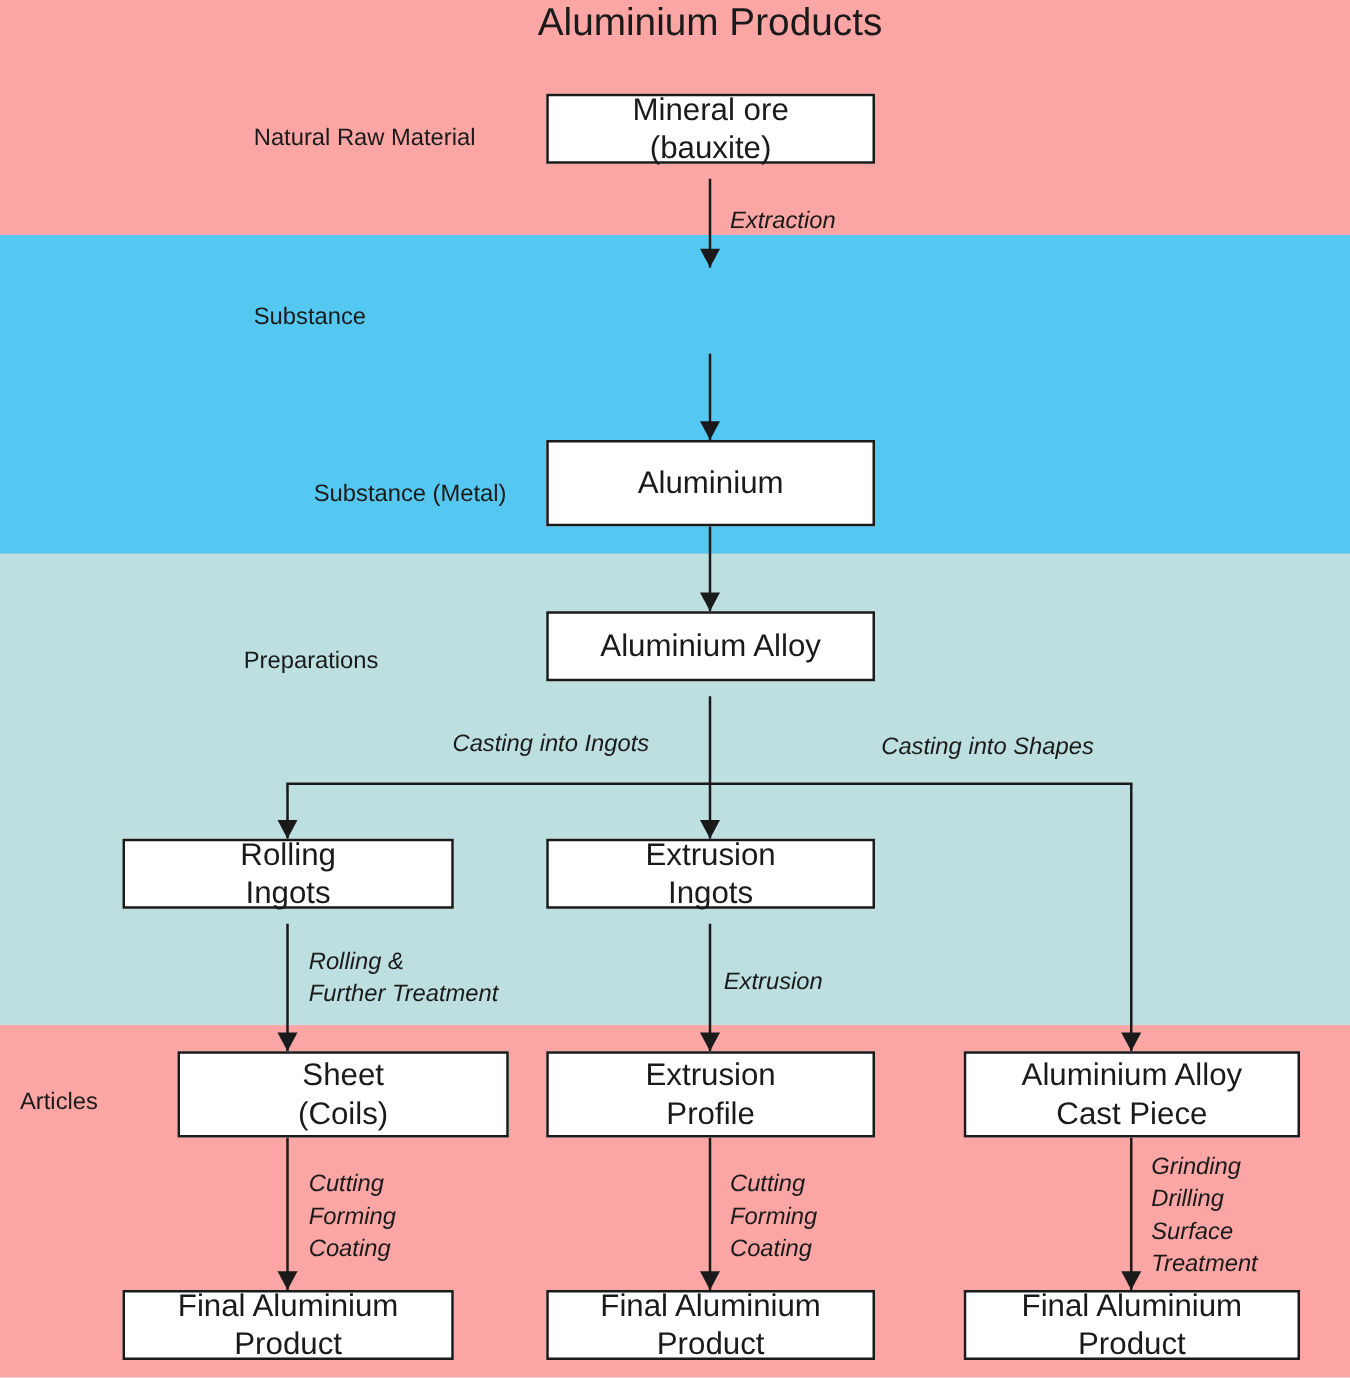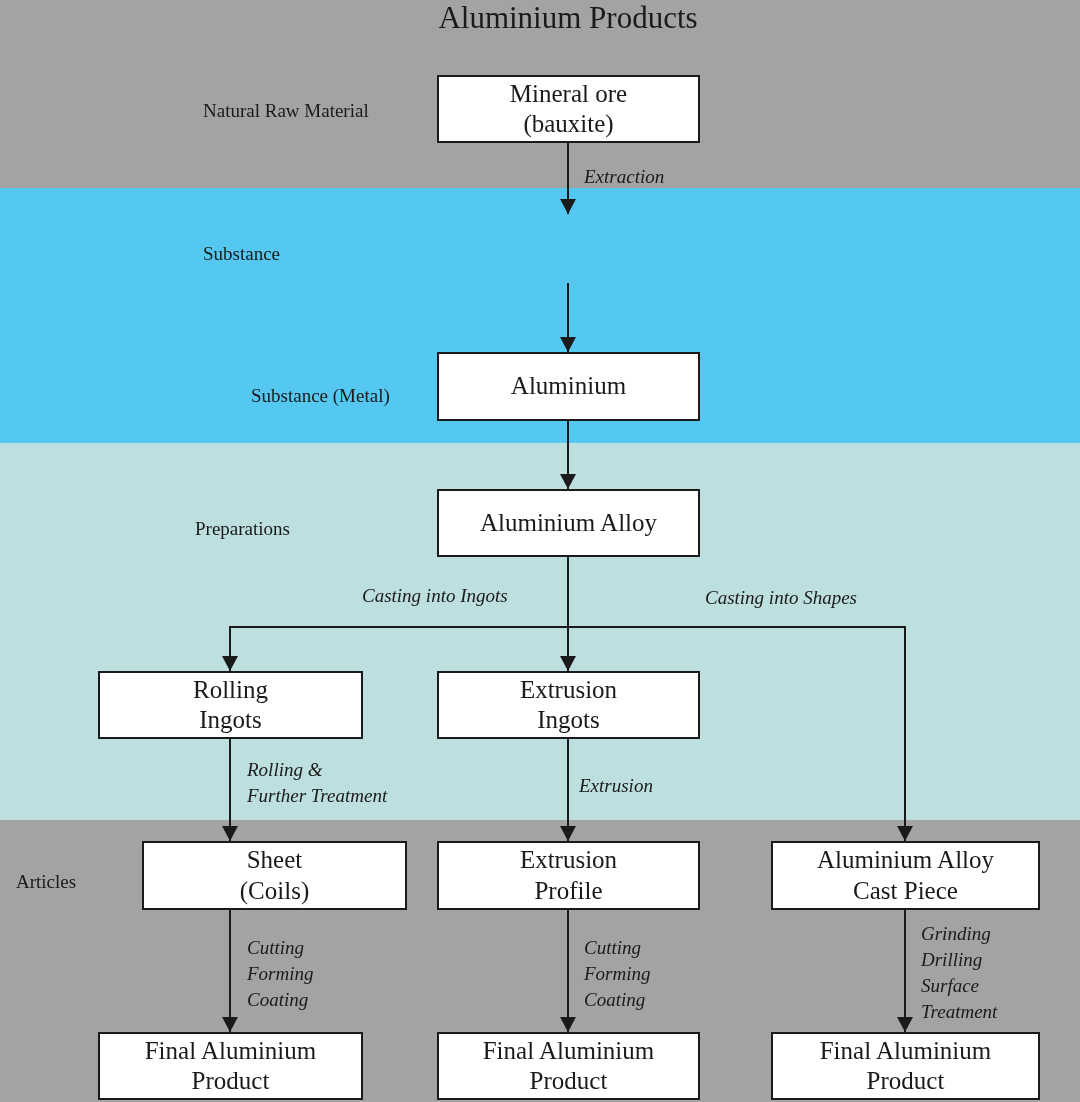--- a/index.html
+++ b/index.html
@@ -1,27 +1,27 @@
 <!DOCTYPE html>
 <html style="--band-blue: #55C8F2; --band-teal: #BDDFDF; --line: #1a1a1a; --box-bg: #ffffff;"><head>
 <meta charset="utf-8">
 <style>
   * { margin:0; padding:0; box-sizing:border-box; }
   html,body { background:#ffffff; }
   body { font-family:"Liberation Sans","DejaVu Sans",sans-serif; color:#1a1a1a; }
-  .canvas { position:relative; width:1080px; height:1102px; background:#a3a3a3; overflow:hidden;font-family:Liberation Serif, serif; }
+  .canvas { position:relative; width:1080px; height:1102px; background:#fca5a5; overflow:hidden; }
 
   .band { position:absolute; left:0; width:100%; z-index:0; }
   .band-blue { top:188px; height:255px; background:var(--band-blue,#55C8F2); }
   .band-teal { top:443px; height:377px; background:var(--band-teal,#BDDFDF); }
 
   .title { position:absolute; top:0px; left:568px; transform:translateX(-50%);
            font-size:31px; white-space:nowrap; z-index:2; }
 
-  .box { position:absolute; height:68px; background:#ffffff; border:2px solid #1a1a1a;
+  .box { position:absolute; height:56px; background:#ffffff; border:2px solid #1a1a1a;
          display:flex; flex-direction:column; align-items:center; justify-content:center;
          font-size:25px; line-height:1.22; text-align:center; z-index:2; }
   .col-l { left:98px;  width:265px; }
   .col-c { left:437px; width:263px; }
   .col-r { left:771px; width:269px; }
 
   .rowlab { position:absolute; font-size:19px; z-index:2; white-space:nowrap; }
   .elab   { position:absolute; font-size:19px; font-style:italic; z-index:2;
             line-height:26px; white-space:nowrap; }
 

